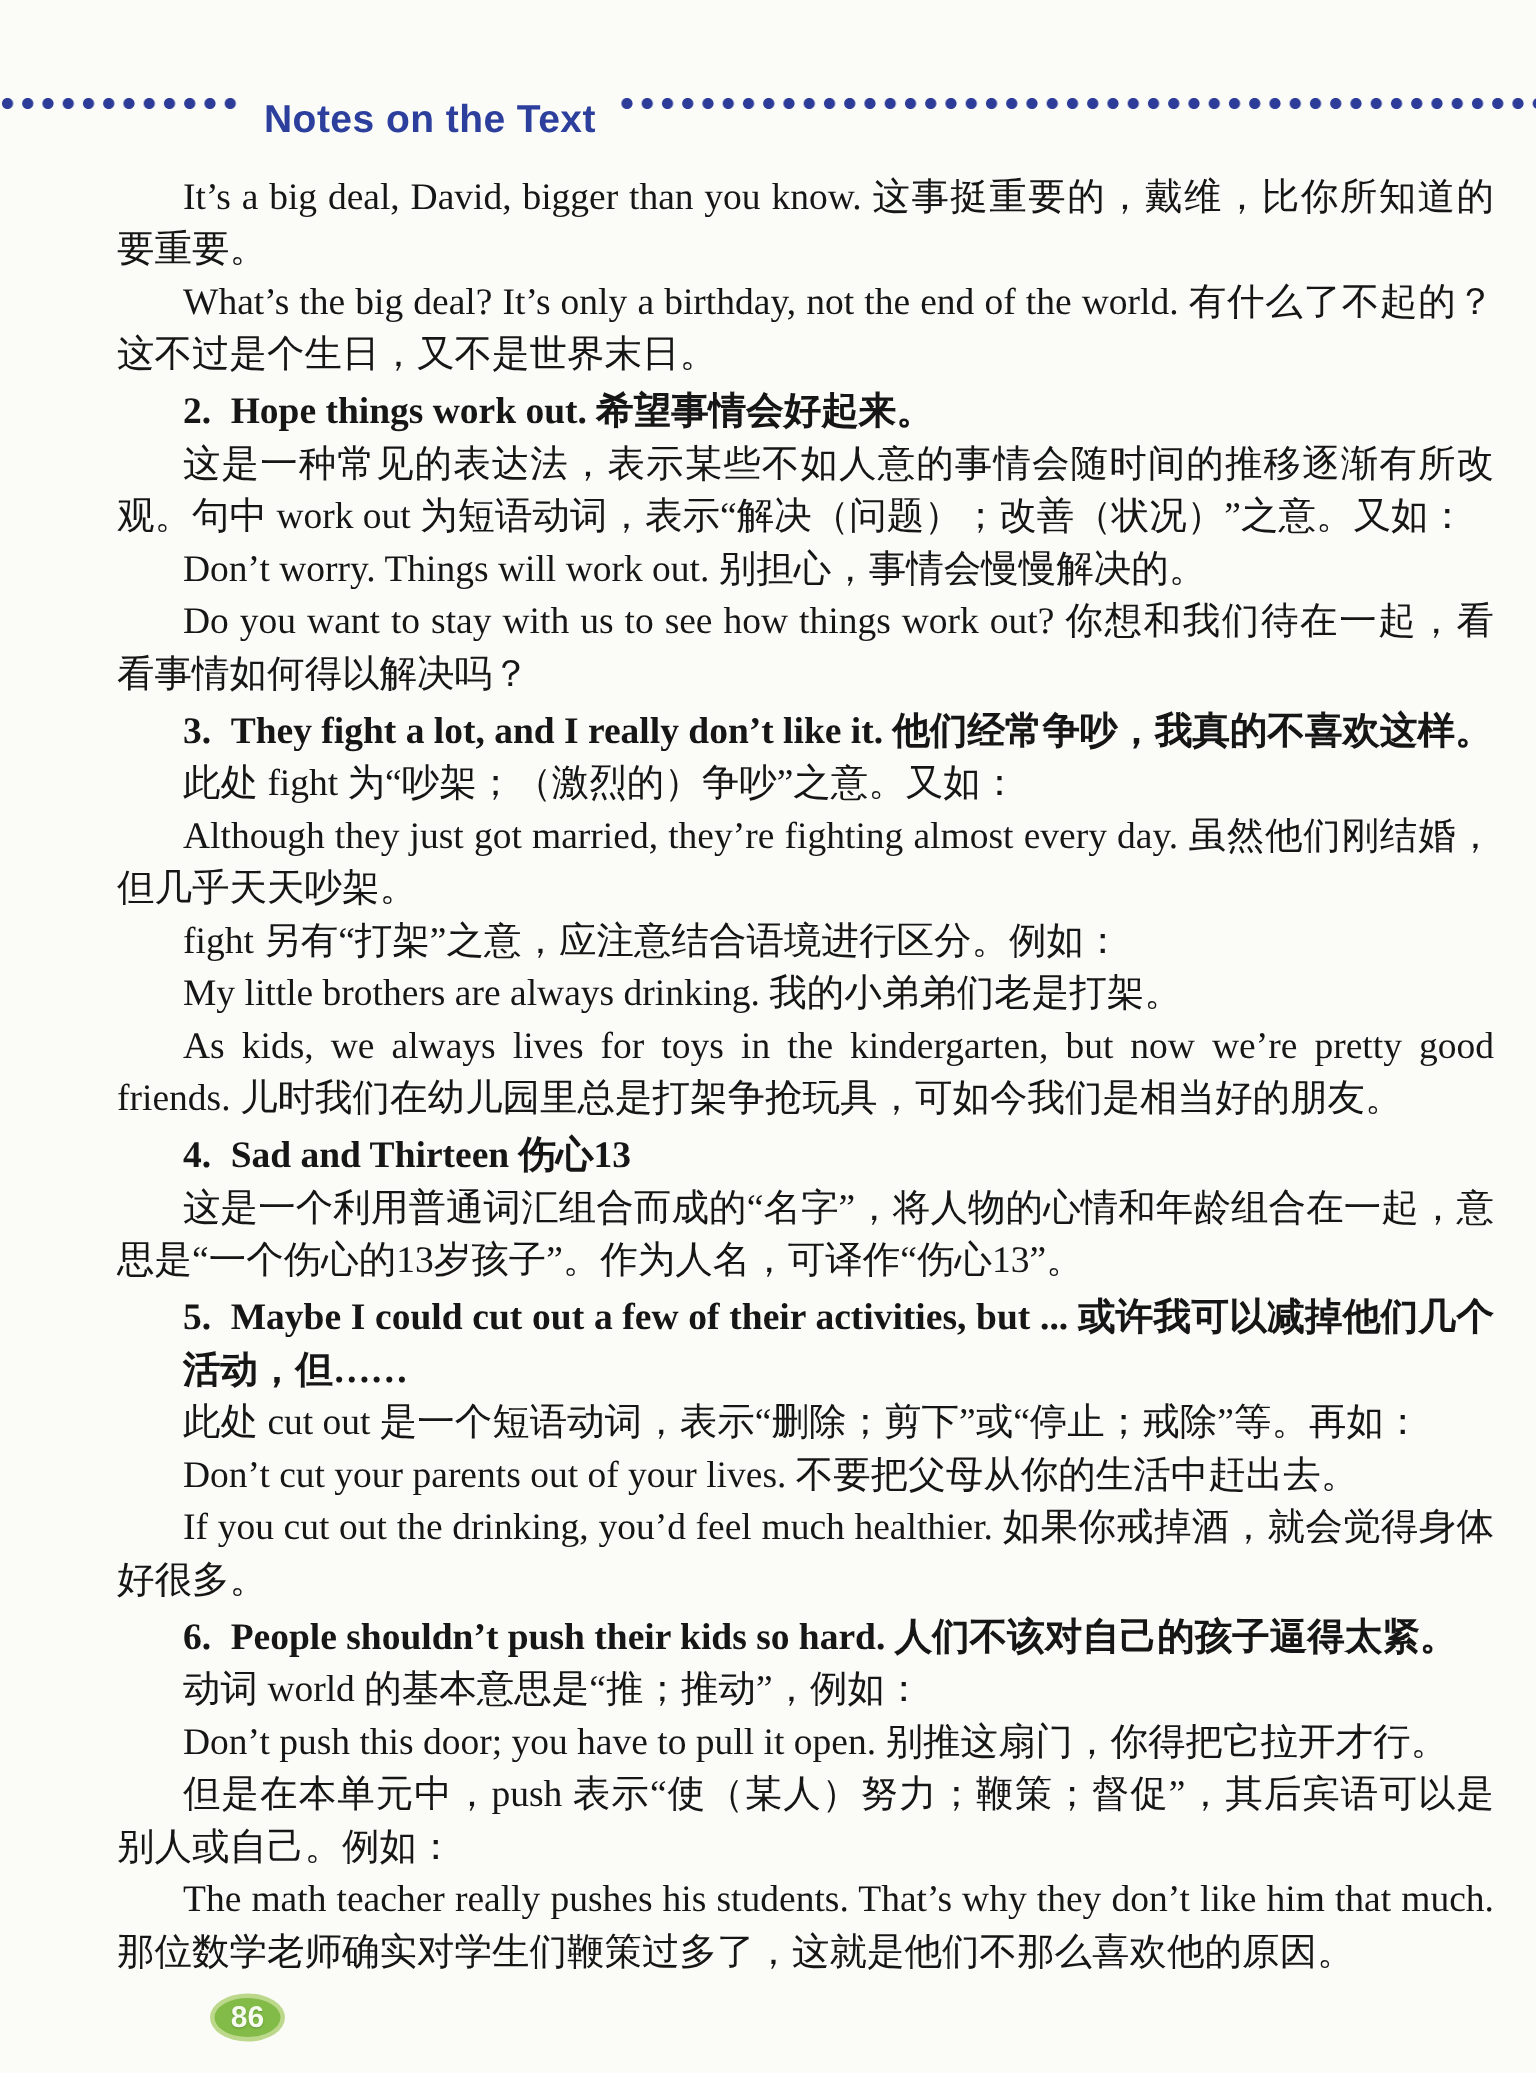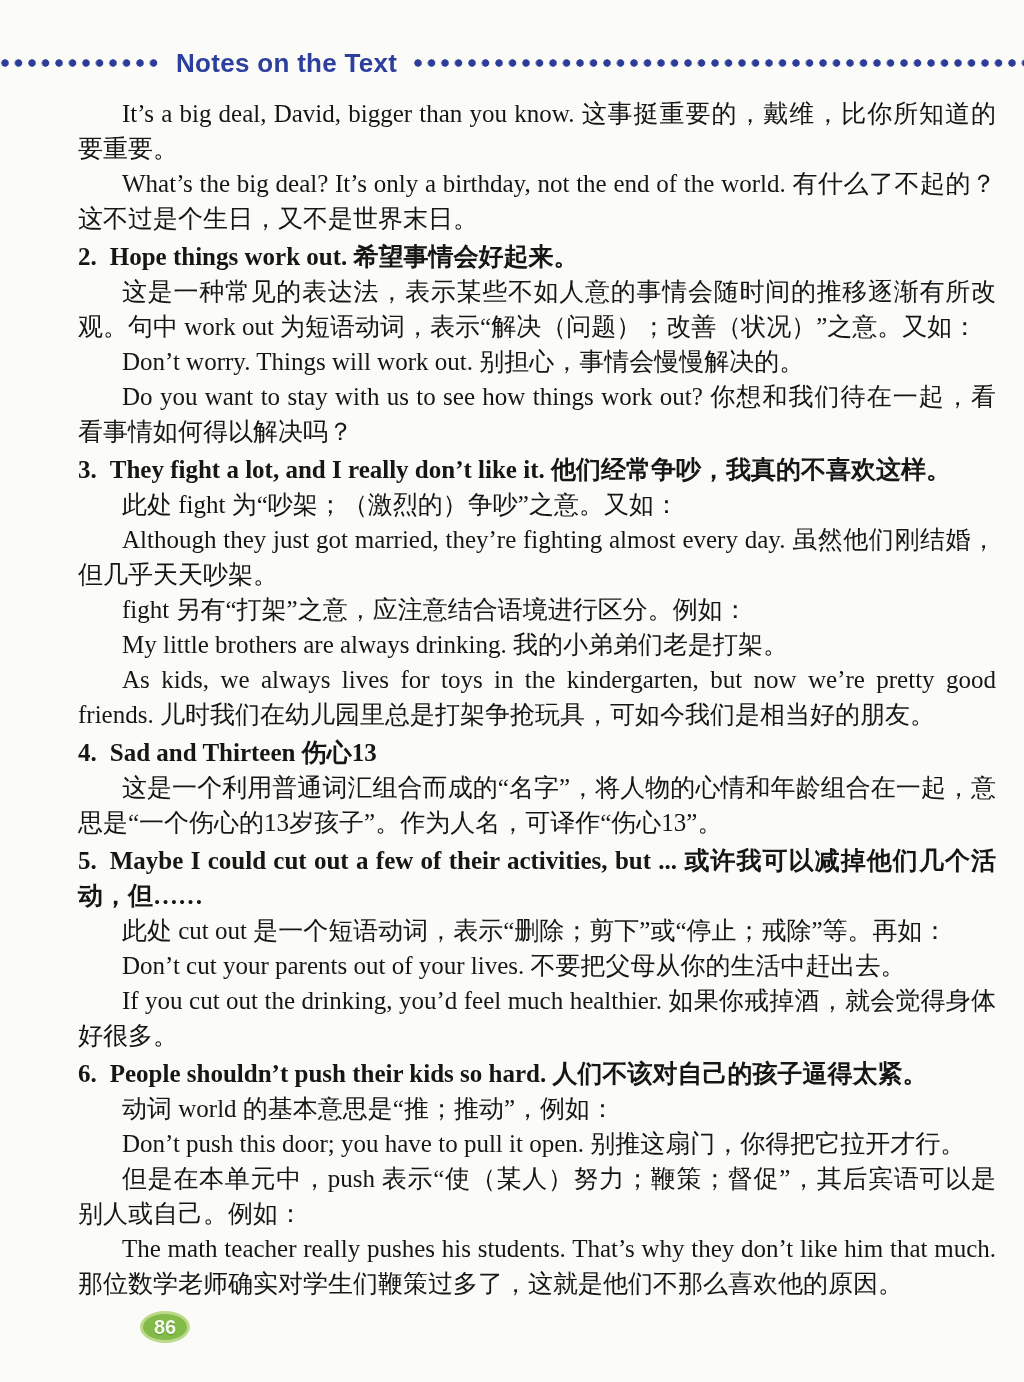--- a/index.html
+++ b/index.html
@@ -13,22 +13,21 @@
   }
   .page {
     width: 1024px;
     height: 1382px;
     position: relative;
     box-sizing: border-box;
   }
   
   .header {
     display: flex;
-    align-items: center;
-    padding-top: 46px;
+    padding-top: 64px;
     height: 34px;
   }
   .dots {
     height: 10px;
     background-image: radial-gradient(circle at 5px 5px, #2c3c98 3.4px, rgba(44,60,152,0) 4px);
     background-size: 13.5px 10px;
     background-repeat: repeat-x;
   }
   .dots-left { width: 160px; }
   .dots-right { flex: 1; }
@@ -47,20 +46,21 @@
     font-size: 25px;
     line-height: 35px;
     text-align: justify;
   }
   .content p { margin: 0; }
   p.example, p.para { text-indent: 44px; }
   p.heading {
     font-weight: 700;
     text-indent: 0;
     margin-top: 3px;
+    margin-left: 44px;
   }
   p.heading .num { margin-right: 13px; }
   
   .page-badge {
     margin: 10px 0 0 140px;
     width: 50px;
     height: 32px;
     background: #82bb47;
     border: 3px solid #bcd98b;
     border-radius: 50%;

